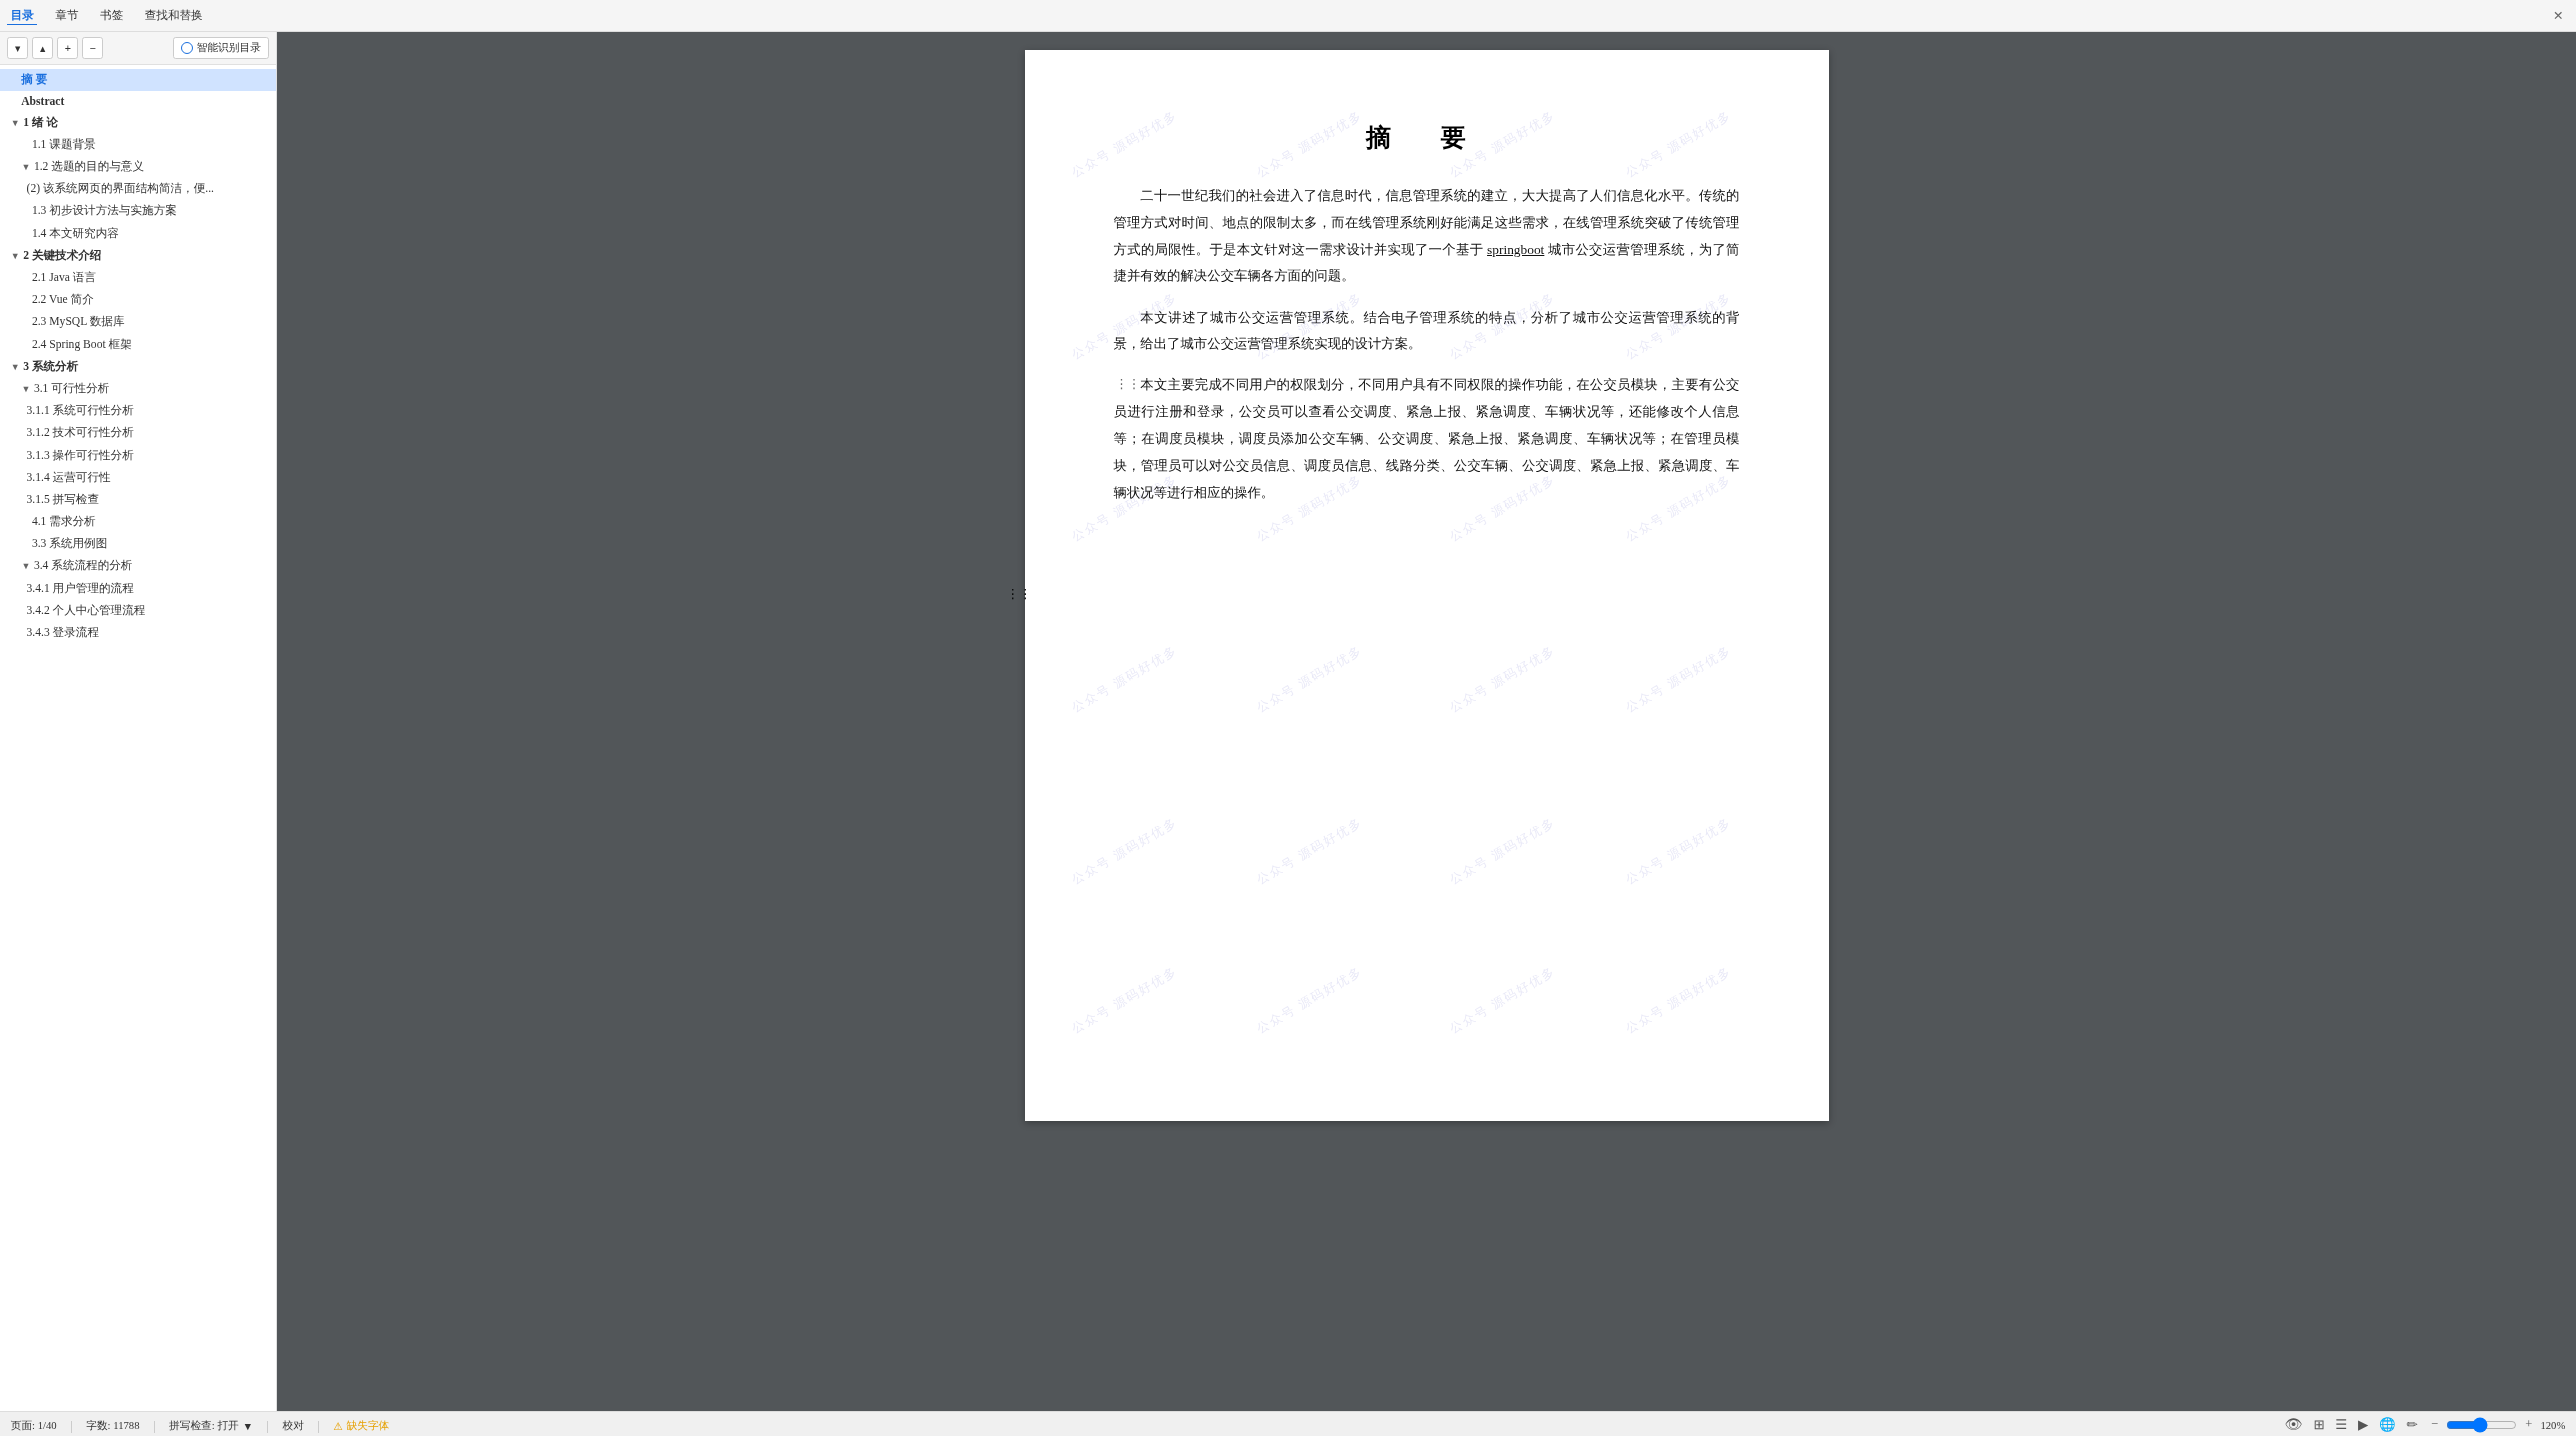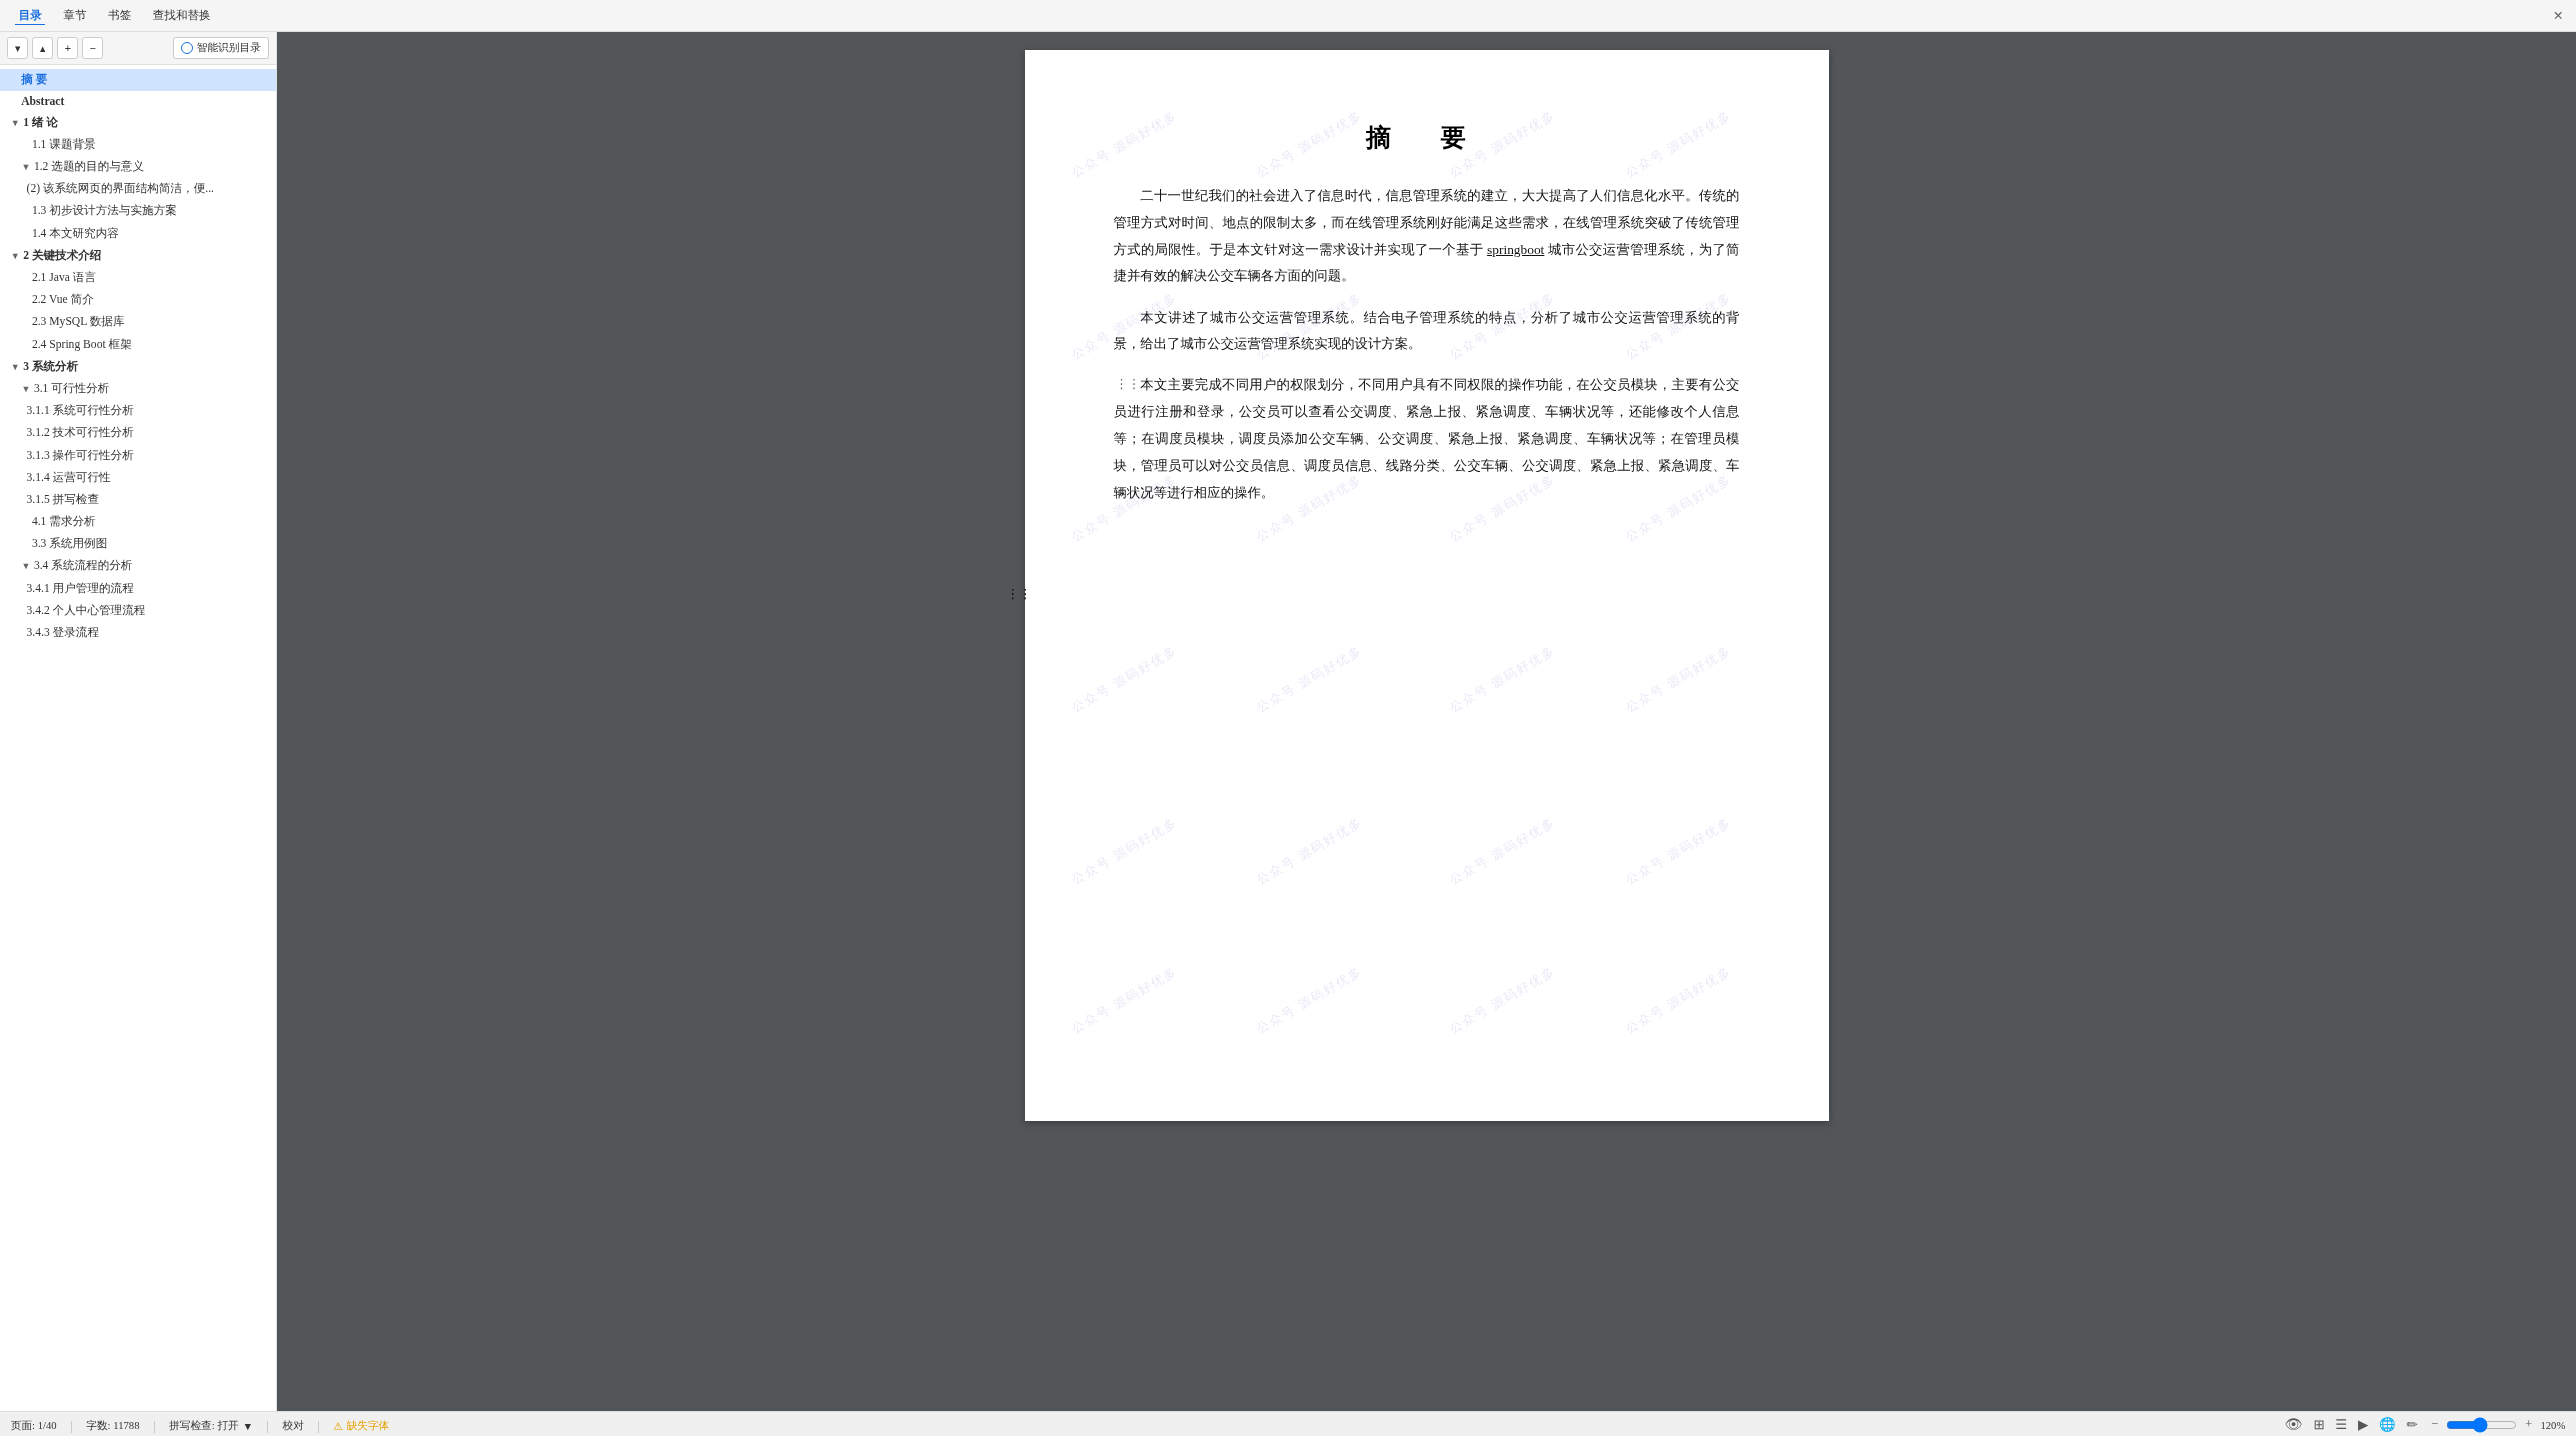--- a/index.html
+++ b/index.html
@@ -12,21 +12,20 @@
       display: flex;
       align-items: center;
       padding: 3.6px 7.1px;
       gap: 7.1px;
       min-height: 32px;
     }
     .toolbar-tabs {
       display: flex;
       gap: 14.3px;
       align-items: center;
-      margin-left: 8px;
     }
     .toolbar-tab {
       font-size: 11.6px;
       color: #333;
       cursor: pointer;
       padding: 1.8px 3.6px;
     }
     .toolbar-tab.active {
       color: #1a6fde;
       border-bottom: 1.8px solid #1a6fde;

